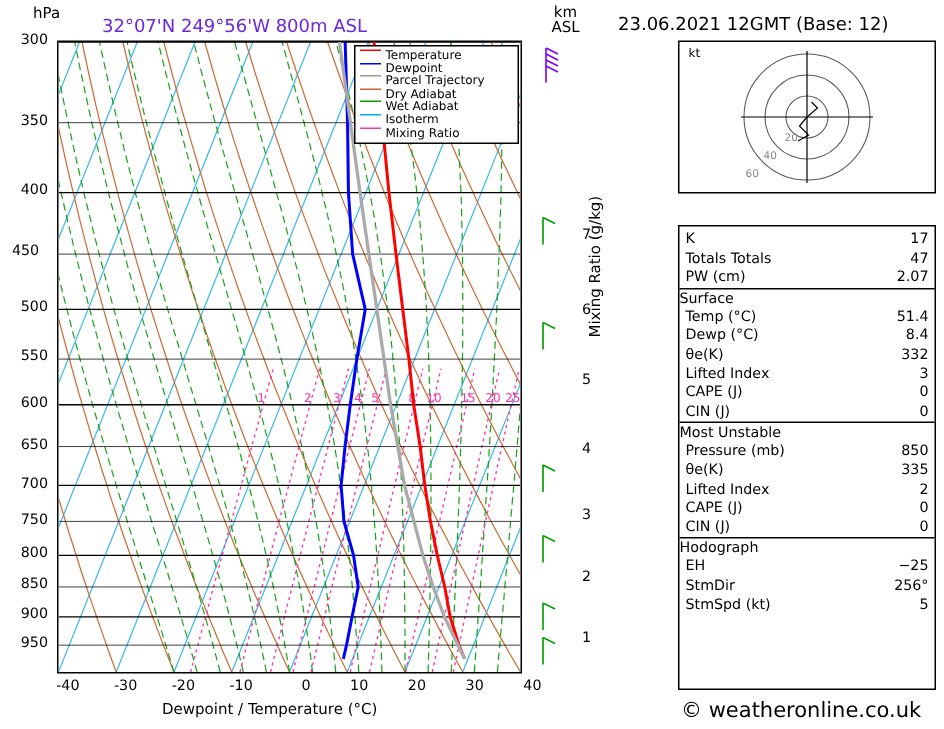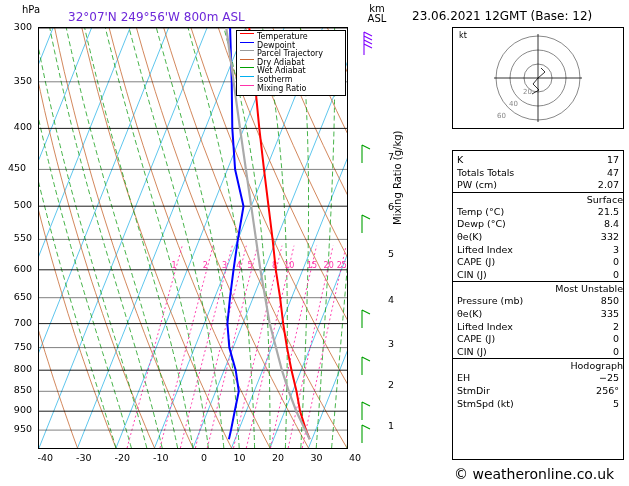--- a/index.html
+++ b/index.html
@@ -21,21 +21,21 @@
   .legend{left:236px;top:30px;width:110px;background:#fff;border:1px solid #000;padding:2px 3px;box-sizing:border-box;}
   .legend div{font-size:8px;color:#000;line-height:8.6px;white-space:nowrap;display:flex;}
   .lgc{display:inline-block;width:14px;height:0;border-top:1.5px solid #000;margin-right:3px;flex:none;}
   
   .panel{border:1px solid #000;background:#fff;box-sizing:border-box;}
   #hodo{left:452px;top:27px;width:172px;height:102px;}
   #tbl{left:452px;top:150px;width:172px;height:310px;}
   .trow{display:flex;justify-content:space-between;font-size:9.5px;color:#000;padding:0 4px;line-height:12.6px;}
   .trow .k{white-space:nowrap;}
   .trow .v{white-space:nowrap;}
-  .thead{text-align:right;font-size:9.5px;color:#000;line-height:13px;border-top:1px solid #000;}
+  .thead{text-align:left;font-size:9.5px;color:#000;line-height:13px;border-top:1px solid #000;}
   .kt{left:459px;top:31px;font-size:8px;color:#000;}
   .foot{left:454px;top:466px;font-size:14px;color:#000;}
   .windcol{left:352px;top:27px;width:34px;height:422px;}
   .hodo-lbl{font-size:7px;fill:#888;}
 </style>
 </head>
 <body>
 
 <div class="root">
 
@@ -183,20 +183,21 @@
   <div class="abs" id="kmlabels">
       <div class="abs" style="left: 388px; top: 151px; font-size: 9.5px;">7</div>
       <div class="abs" style="left: 388px; top: 201px; font-size: 9.5px;">6</div>
       <div class="abs" style="left: 388px; top: 248px; font-size: 9.5px;">5</div>
       <div class="abs" style="left: 388px; top: 294px; font-size: 9.5px;">4</div>
       <div class="abs" style="left: 388px; top: 338px; font-size: 9.5px;">3</div>
       <div class="abs" style="left: 388px; top: 379px; font-size: 9.5px;">2</div>
       <div class="abs" style="left: 388px; top: 420px; font-size: 9.5px;">1</div>
     </div>
 
+  <div class="abs xaxis-title">Dewpoint / Temperature (°C)</div>
   <div class="abs mixlab">Mixing Ratio (g/kg)</div>
 
   <svg class="abs windcol" viewBox="0 0 34 422">
     <g stroke="#00a000" fill="none" stroke-width="1.1">
       <path d="M10 330 L10 348 M10 330 L18 334"></path>
       <path d="M10 375 L10 393 M10 375 L18 379"></path>
       <path d="M10 398 L10 416 M10 398 L18 402"></path>
       <path d="M10 283 L10 301 M10 283 L18 287"></path>
       <path d="M10 188 L10 206 M10 188 L18 192"></path>
       <path d="M10 118 L10 136 M10 118 L18 122"></path>
@@ -269,21 +270,21 @@
         <span class="k">Totals Totals</span>
         <span class="v">47</span>
       </div>
       <div class="trow">
         <span class="k">PW (cm)</span>
         <span class="v">2.07</span>
       </div>
       <div class="thead">Surface</div>
       <div class="trow">
         <span class="k">Temp (°C)</span>
-        <span class="v">21.5</span>
+        <span class="v">51.4</span>
       </div>
       <div class="trow">
         <span class="k">Dewp (°C)</span>
         <span class="v">8.4</span>
       </div>
       <div class="trow">
         <span class="k">θe(K)</span>
         <span class="v">332</span>
       </div>
       <div class="trow">

